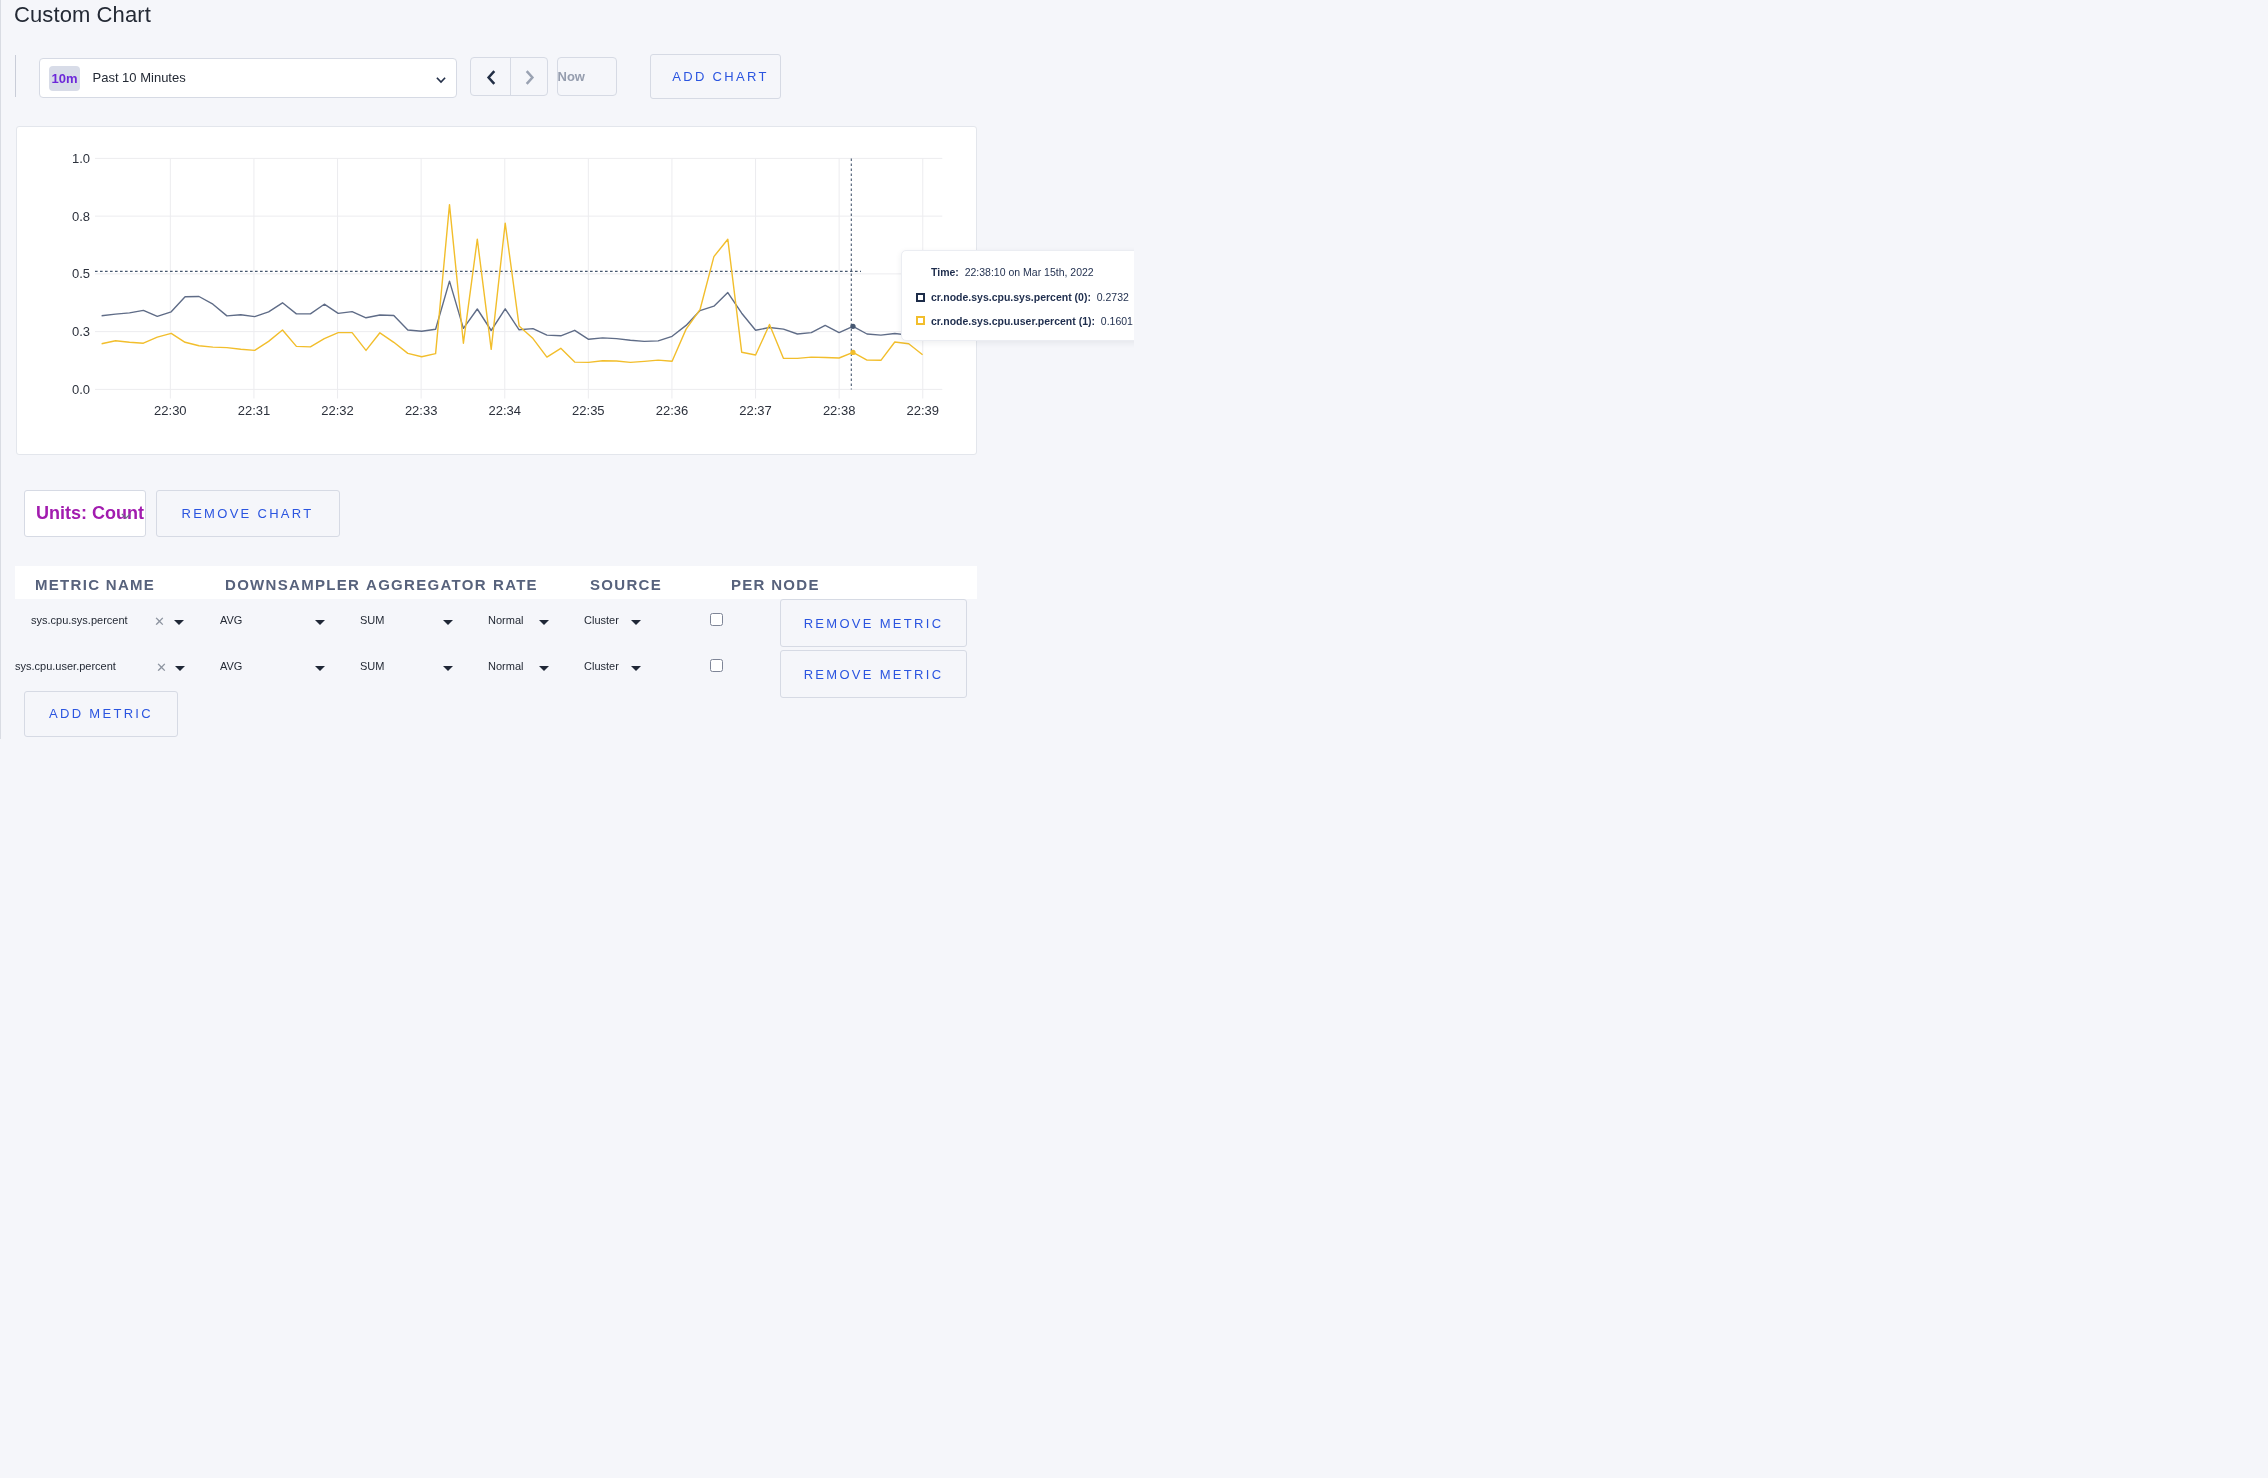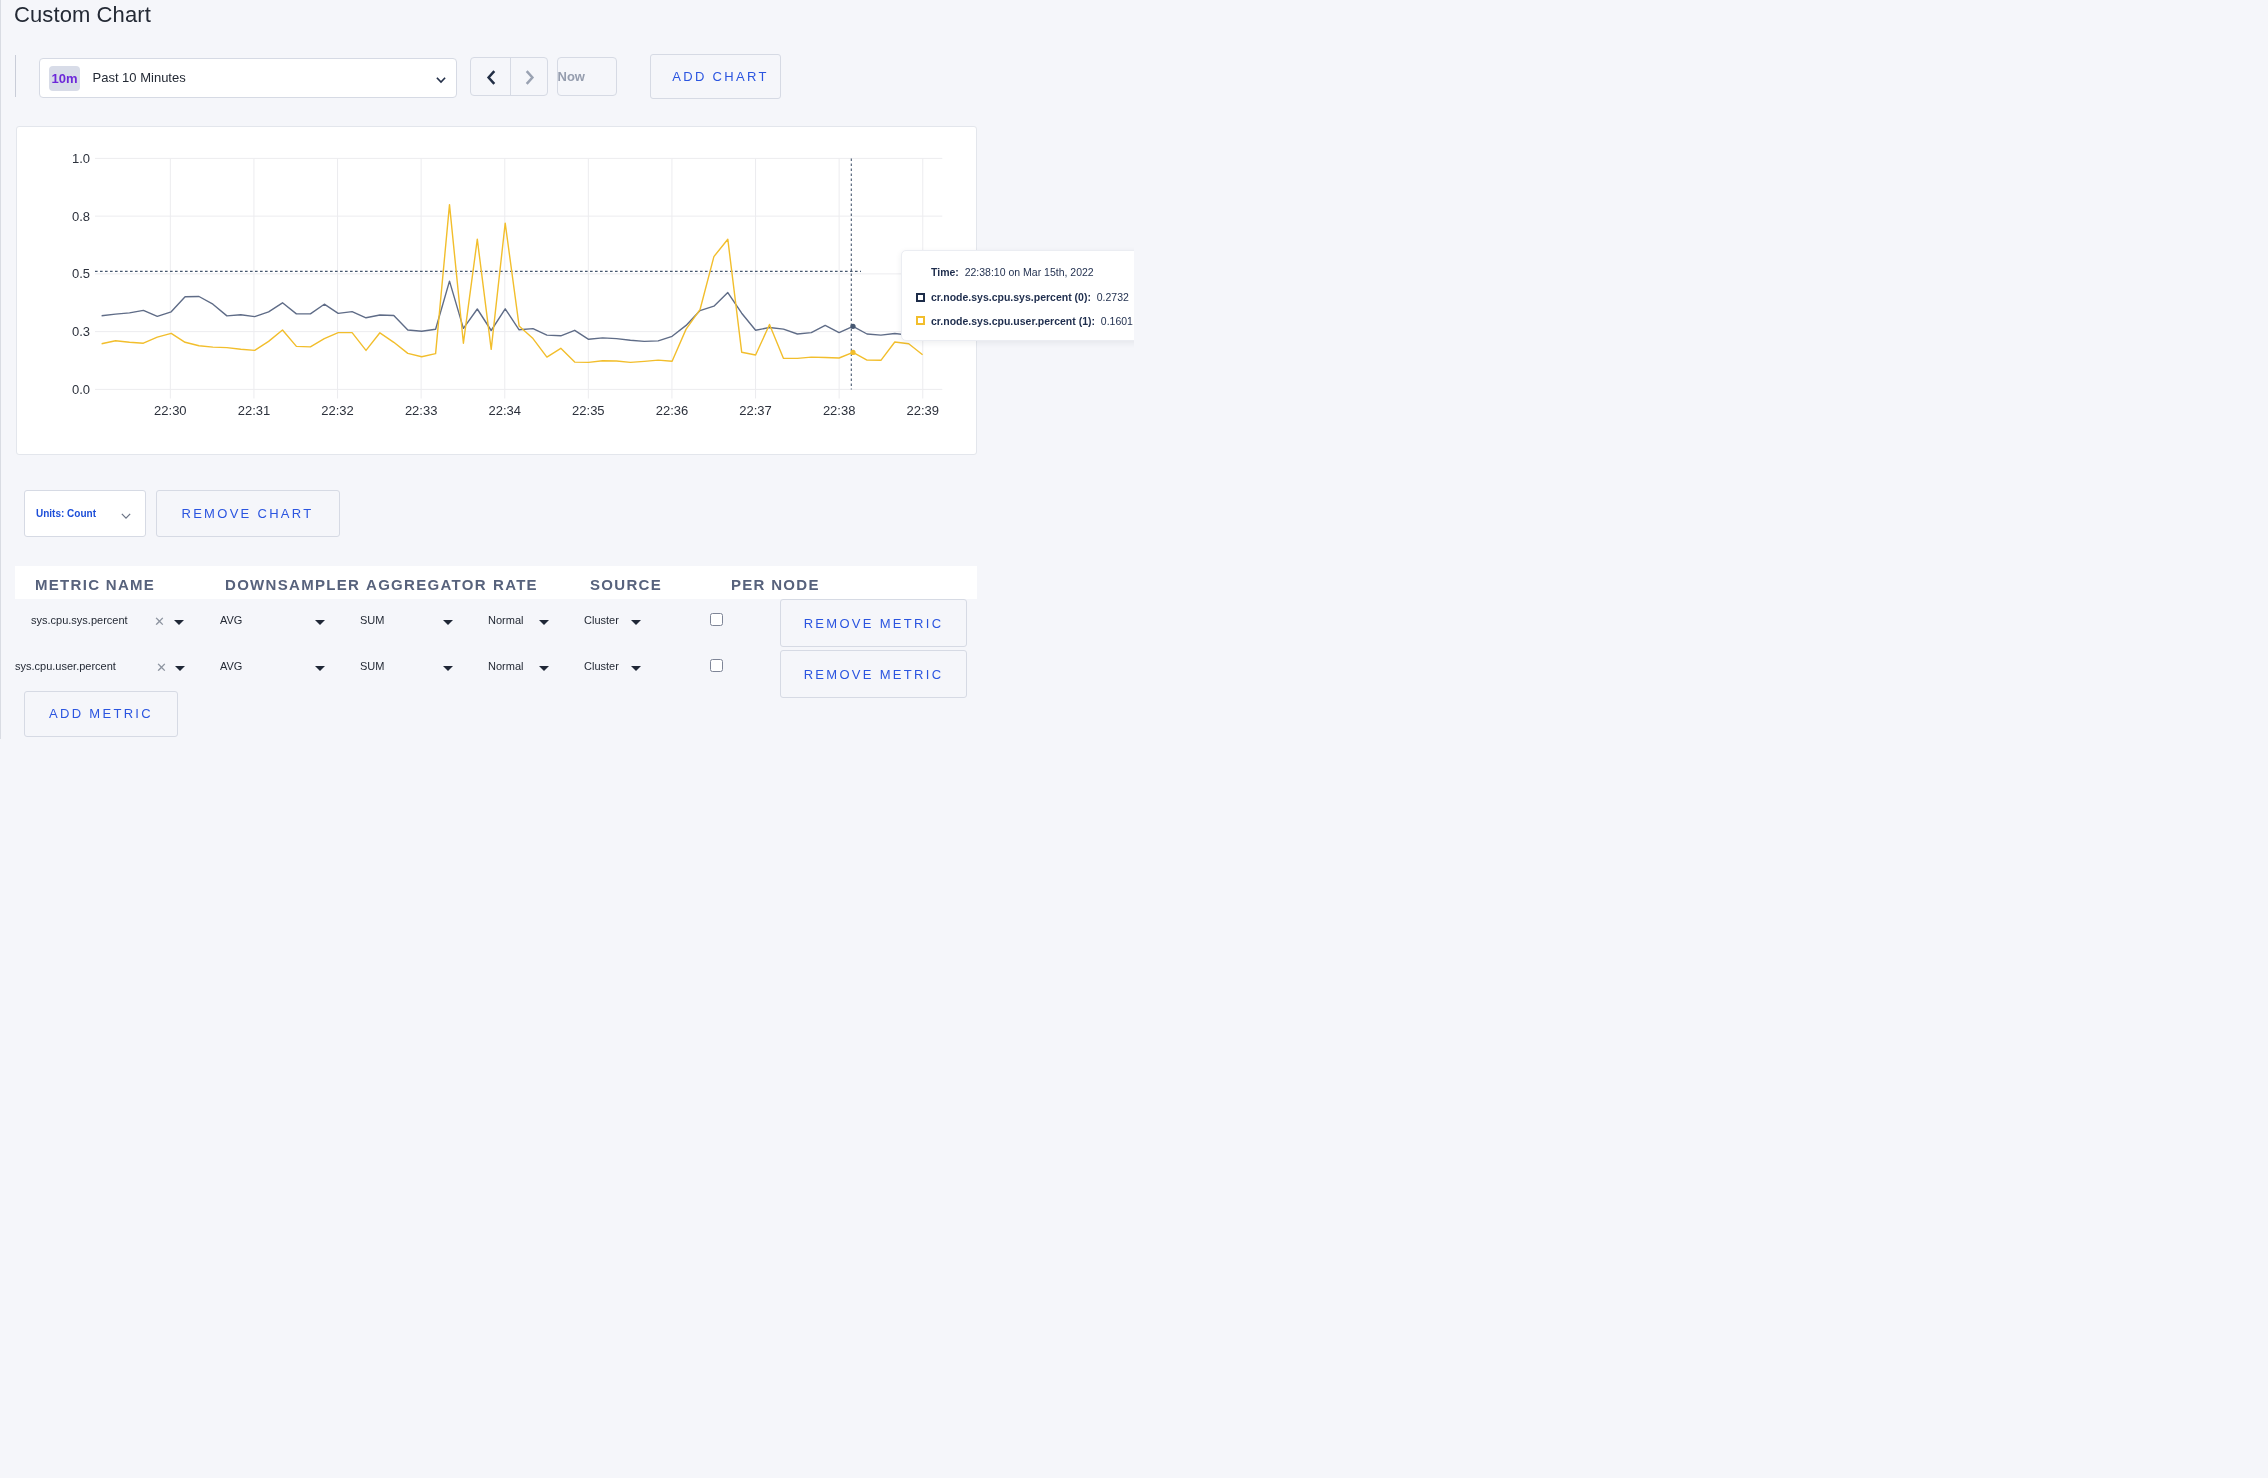--- a/index.html
+++ b/index.html
@@ -116,21 +116,21 @@
 
 <div class="tooltip">
   <div class="ttrow" style="top:15px;"><b>Time:</b>&nbsp; 22:38:10 on Mar 15th, 2022</div>
   <div class="sw" style="top:41.5px; border-color:#1d2c49;"></div>
   <div class="ttrow" style="top:40px;"><b>cr.node.sys.cpu.sys.percent (0):</b>&nbsp; 0.2732</div>
   <div class="sw" style="top:65px; border-color:#f2be2c;"></div>
   <div class="ttrow" style="top:63.5px;"><b>cr.node.sys.cpu.user.percent (1):</b>&nbsp; 0.1601</div>
 </div>
 
 <div class="unitsbox">
-  <div style="position:absolute; left:11px; top:0; line-height:45px; font-size:10px; font-weight:bold; color:#1d4ed8;">Units: Count</div>
+  <div style="position:absolute; left:11px; top:0; line-height:45px; font-size:18px; font-weight:bold; color:#a21caf;">Units: Count</div>
   <svg class="chev" style="left:96px; top:20px;" width="10" height="7" viewBox="0 0 12 8">
       <path d="M1 1.5 L6 6.5 L11 1.5" fill="none" stroke="#6b7486" stroke-width="1.5"></path>
     </svg>
 </div>
 <div class="bluebtn" style="left:155.5px; top:490px; width:184px; height:47px;">REMOVE CHART</div>
 
 <div class="thead">
   <div class="th" style="left:20px;">METRIC NAME</div>
   <div class="th" style="left:210px;">DOWNSAMPLER</div>
   <div class="th" style="left:351px;">AGGREGATOR</div>

